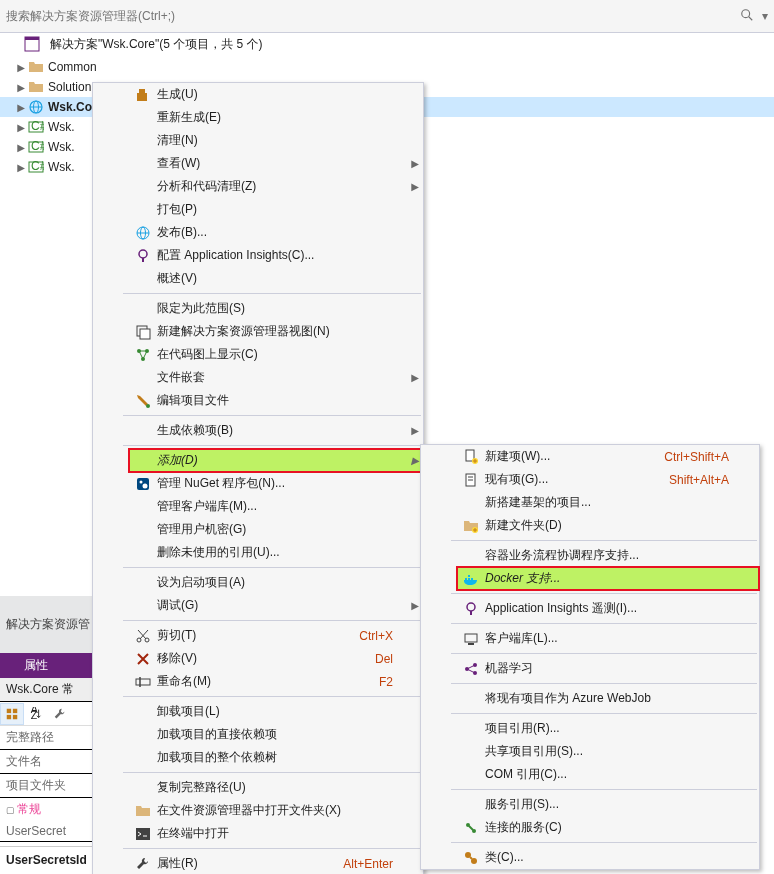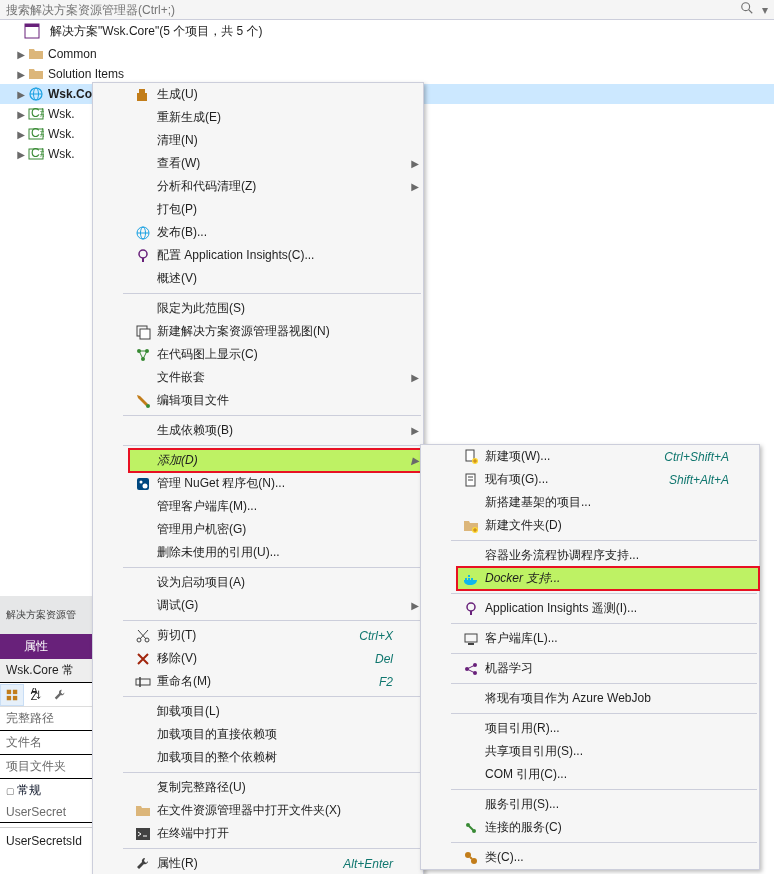--- a/index.html
+++ b/index.html
@@ -1,45 +1,45 @@
 <!DOCTYPE html>
 <html><head>
 <meta charset="utf-8">
 <style>
   * { box-sizing: border-box; margin: 0; padding: 0; font-family: "Microsoft YaHei", "Segoe UI", sans-serif; font-size: 12px; }
   body { background: #fff; width: 774px; height: 874px; overflow: hidden; position: relative; color: #1e1e1e; }
-  .search-bar { display: flex; align-items: center; height: 20px; border-bottom: 1px solid #cccedb; background: #f5f5f5; padding: 0 6px; }
+  .search-bar { display: flex; align-items: center; height: 33px; border-bottom: 1px solid #cccedb; background: #f5f5f5; padding: 0 6px; }
   .search-bar input { flex: 1; border: none; background: transparent; color: #999; outline: none; }
   .search-icon { color: #717171; font-size: 14px; padding: 0 4px; }
   .chevd { color: #717171; padding-left:4px; }
   .sln-header { display:flex; align-items:center; height:22px; padding-left:24px; gap:6px; }
   .tree { padding-top:2px; }
   .tree-row { display:flex; align-items:center; height:20px; white-space:nowrap; }
   .tree-row.selected { background:#cce8ff; }
   .arrow { width:14px; color:#6a6a6a; text-align:center; font-size:10px; }
   .indent1 { width:14px; }
   .icon-box { width:16px; height:16px; display:inline-flex; align-items:center; justify-content:center; margin-right:4px; }
   .tree-label { }
   .lower-panels { position:absolute; left:0; bottom:0; width:100px; }
-  .panel-title { background:#e6e7e8; color:#444; padding:12px 6px; font-size:10px; }
+  .panel-title { background:#e6e7e8; color:#444; padding:20px 6px; font-size:12px; }
   .dark-title { background:#68217a; color:#fff; padding:4px 24px; }
   .props-toolbar { display:flex; height:24px; align-items:center; border-bottom:1px solid #ddd; }
   .pt-btn { width:24px; height:22px; display:flex; align-items:center; justify-content:center; color:#1e1e1e; border:1px solid transparent; }
   .pt-btn.active { border:1px solid #c9def5; background:#e6f0fa; }
   .prop-row { padding:3px 6px; color:#6a6a6a; border-bottom:1px solid #000000; white-space:nowrap; overflow:hidden; }
-  .prop-cat { padding:3px 6px; color:#0f172a; }
+  .prop-cat { padding:3px 6px; color:#ec4899; }
   .prop-cat::before { content:"▢ "; color:#6a6a6a; font-size:9px; }
-  .prop-bold { font-weight:normal; padding:6px 6px 2px; border-top:1px solid #ccc; margin-top:4px; }
+  .prop-bold { font-weight:bold; padding:6px 6px 2px; border-top:1px solid #ccc; margin-top:4px; }
 
   .ctx-menu { position:absolute; background:#f6f6f6; border:1px solid #cccedb; box-shadow:2px 2px 4px rgba(0,0,0,0.25); }
   .menu-item { display:flex; align-items:center; height:23px; position:relative;margin-left:36px; }
   .mi-icon { width:28px; display:flex; align-items:center; justify-content:center; color:#424242; }
   .mi-icon svg { width:16px; height:16px; }
   .mi-label { flex:1; padding-right:30px; white-space:nowrap; }
-  .mi-short { color:#0f766e; padding-right:14px; white-space:nowrap;font-style:italic; }
+  .mi-short { color:#c2410c; padding-right:14px; white-space:nowrap; }
   .mi-sub { width:16px; color:#6a6a6a; font-size:10px; text-align:center; }
   .menu-sep { height:1px; background:#cccedb; margin:3px 2px 3px 30px; }
   .menu-item.highlight { background:#bef264; outline:1px solid #3399ff; outline-offset:-1px;font-style:italic; }
   .menu-item.redbox { outline:2px solid #e81123; outline-offset:-1px; }
   #ctx1 { top:82px; left:92px; width:332px; }
   #ctx2 { top:444px; left:420px; width:340px; }
   .truncated { overflow:hidden; }
 </style>
 </head>
 <body>

